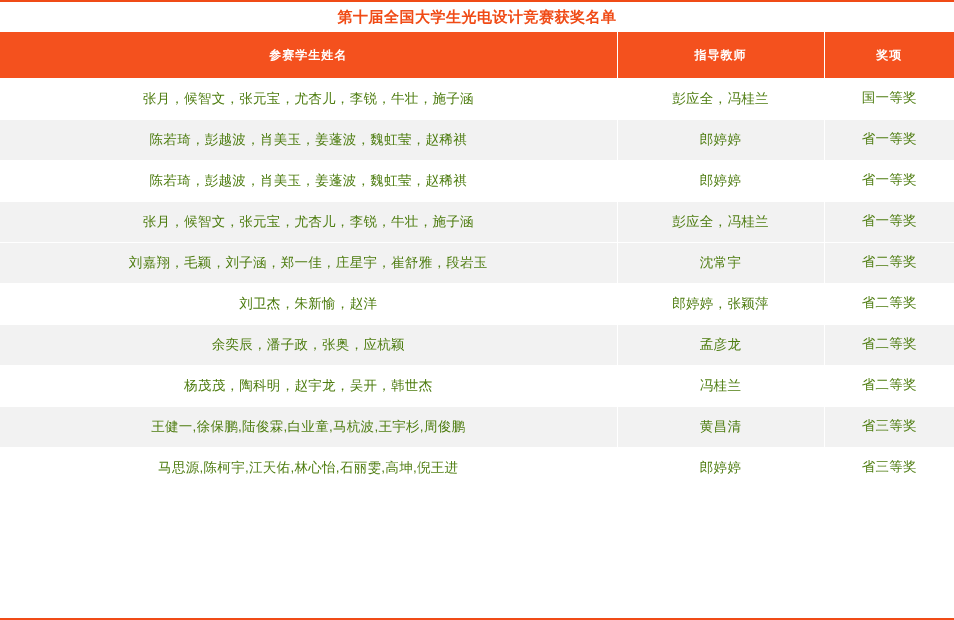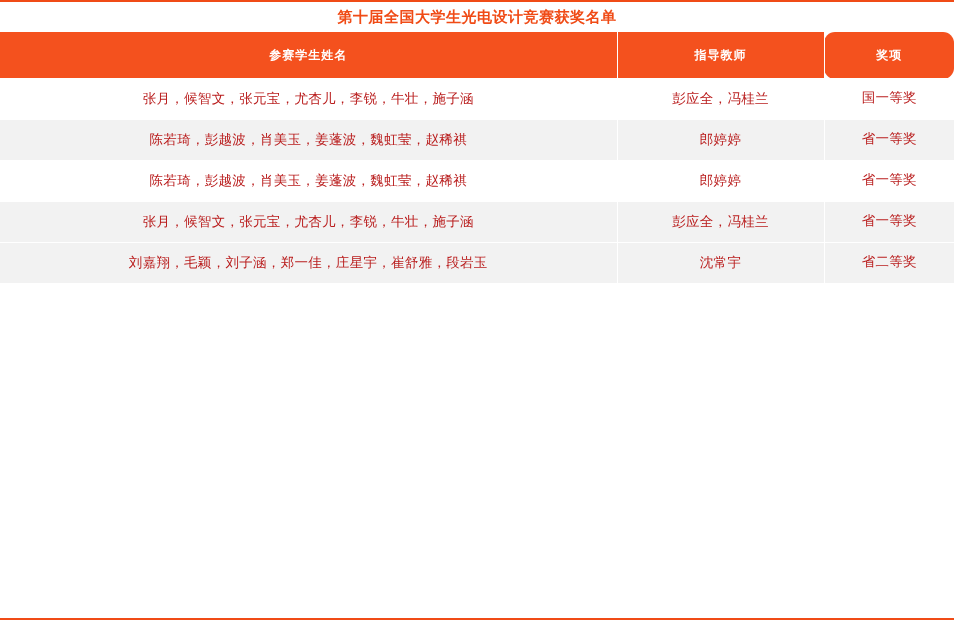--- a/index.html
+++ b/index.html
@@ -45,25 +45,24 @@
     font-size: 12px;
     font-weight: bold;
     height: 44px;
     border-right: 1px solid #ffffff;
     border-bottom: 1px solid #ffffff;
     text-align: center;
     letter-spacing: 1px;
   }
   table.award-table th:last-child {
     border-right: none;
-    border-radius: 11px;
   }
   table.award-table td {
     font-size: 13.5px;
-    color: #b91c1c;
+    color: #4d7c0f;
     text-align: center;
     border-right: 1px solid #ffffff;
     border-bottom: 1px solid #ffffff;
     padding: 0 6px;
     height: 40px;
     line-height: 1.4;
   }
   table.award-table td:last-child {
     border-right: none;
     font-family: Liberation Mono, monospace;
@@ -120,16 +119,41 @@
       <tr class="row-odd">
         <td class="cell-names">张月，候智文，张元宝，尤杏儿，李锐，牛壮，施子涵</td>
         <td class="cell-teacher">彭应全，冯桂兰</td>
         <td class="cell-award">省一等奖</td>
       </tr>
       <tr class="row-odd">
         <td class="cell-names">刘嘉翔，毛颖，刘子涵，郑一佳，庄星宇，崔舒雅，段岩玉</td>
         <td class="cell-teacher">沈常宇</td>
         <td class="cell-award">省二等奖</td>
       </tr>
+      <tr class="row-even">
+        <td class="cell-names">刘卫杰，朱新愉，赵洋</td>
+        <td class="cell-teacher">郎婷婷，张颖萍</td>
+        <td class="cell-award">省二等奖</td>
+      </tr>
+      <tr class="row-odd">
+        <td class="cell-names">余奕辰，潘子政，张奥，应杭颖</td>
+        <td class="cell-teacher">孟彦龙</td>
+        <td class="cell-award">省二等奖</td>
+      </tr>
+      <tr class="row-even">
+        <td class="cell-names">杨茂茂，陶科明，赵宇龙，吴开，韩世杰</td>
+        <td class="cell-teacher">冯桂兰</td>
+        <td class="cell-award">省二等奖</td>
+      </tr>
+      <tr class="row-odd">
+        <td class="cell-names">王健一,徐保鹏,陆俊霖,白业童,马杭波,王宇杉,周俊鹏</td>
+        <td class="cell-teacher">黄昌清</td>
+        <td class="cell-award">省三等奖</td>
+      </tr>
+      <tr class="row-even">
+        <td class="cell-names">马思源,陈柯宇,江天佑,林心怡,石丽雯,高坤,倪王进</td>
+        <td class="cell-teacher">郎婷婷</td>
+        <td class="cell-award">省三等奖</td>
+      </tr>
     </tbody>
   </table>
 
 </div>
 
 </body></html>

